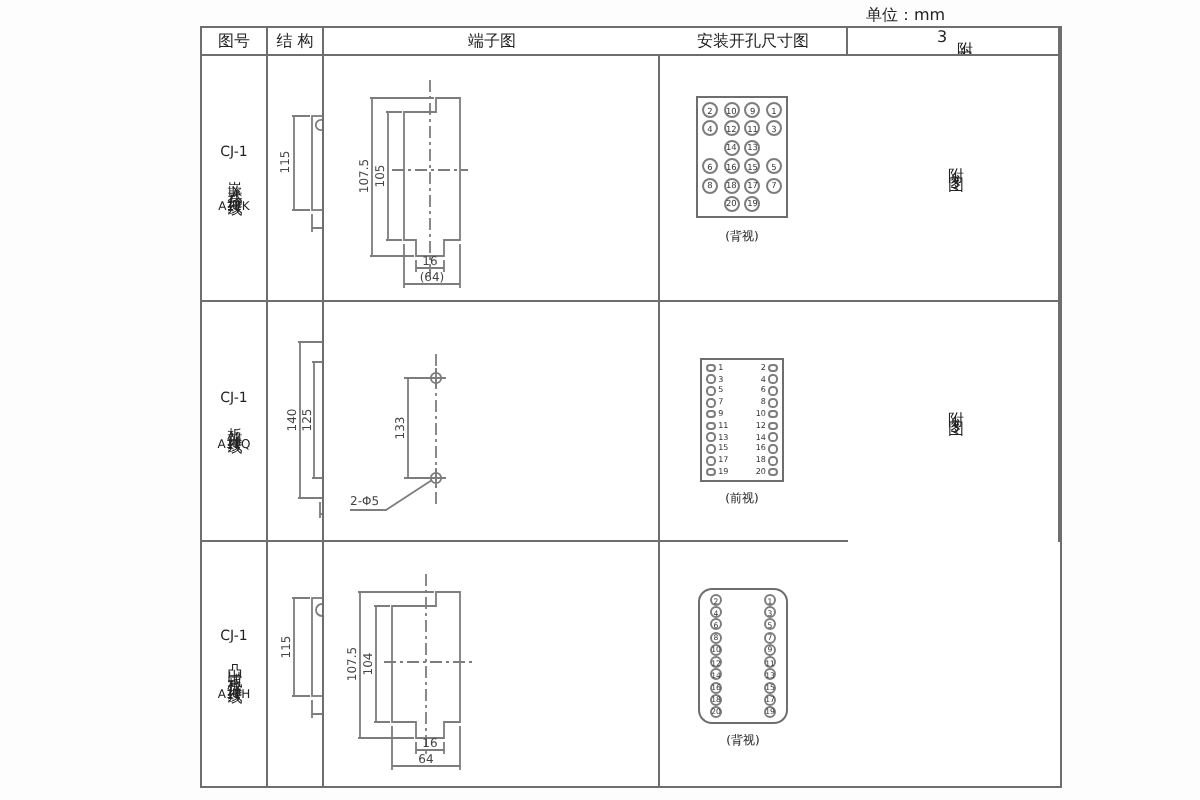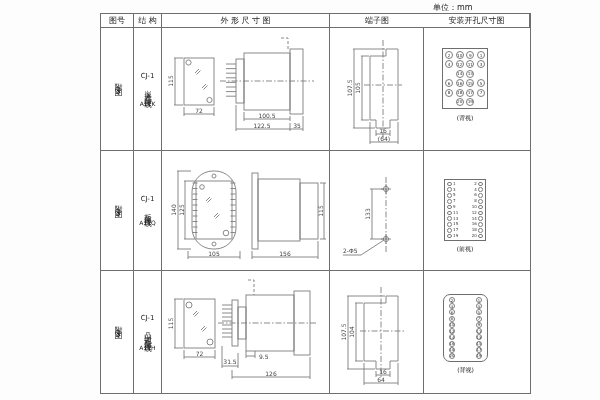--- a/index.html
+++ b/index.html
@@ -38,21 +38,20 @@
 </head>
 <body>
 
 <div class="page">
   <div class="unit">单位：mm</div>
 
   <div class="grid">
 
     <div class="gc hc">图号</div>
     <div class="gc hc">结 构</div>
-    <div class="gc hc">外 形 尺 寸 图</div>
     <div class="gc hc lastc">端子图</div>
     <div class="gc hc">安装开孔尺寸图</div>
 
     <div class="gc figcell">
       <span class="vtext">附图3</span>
     </div>
     <div class="gc structcell">
       <span class="model">CJ-1</span>
       <span class="vname">嵌入式后接线</span>
       <span class="code">A11K</span>

